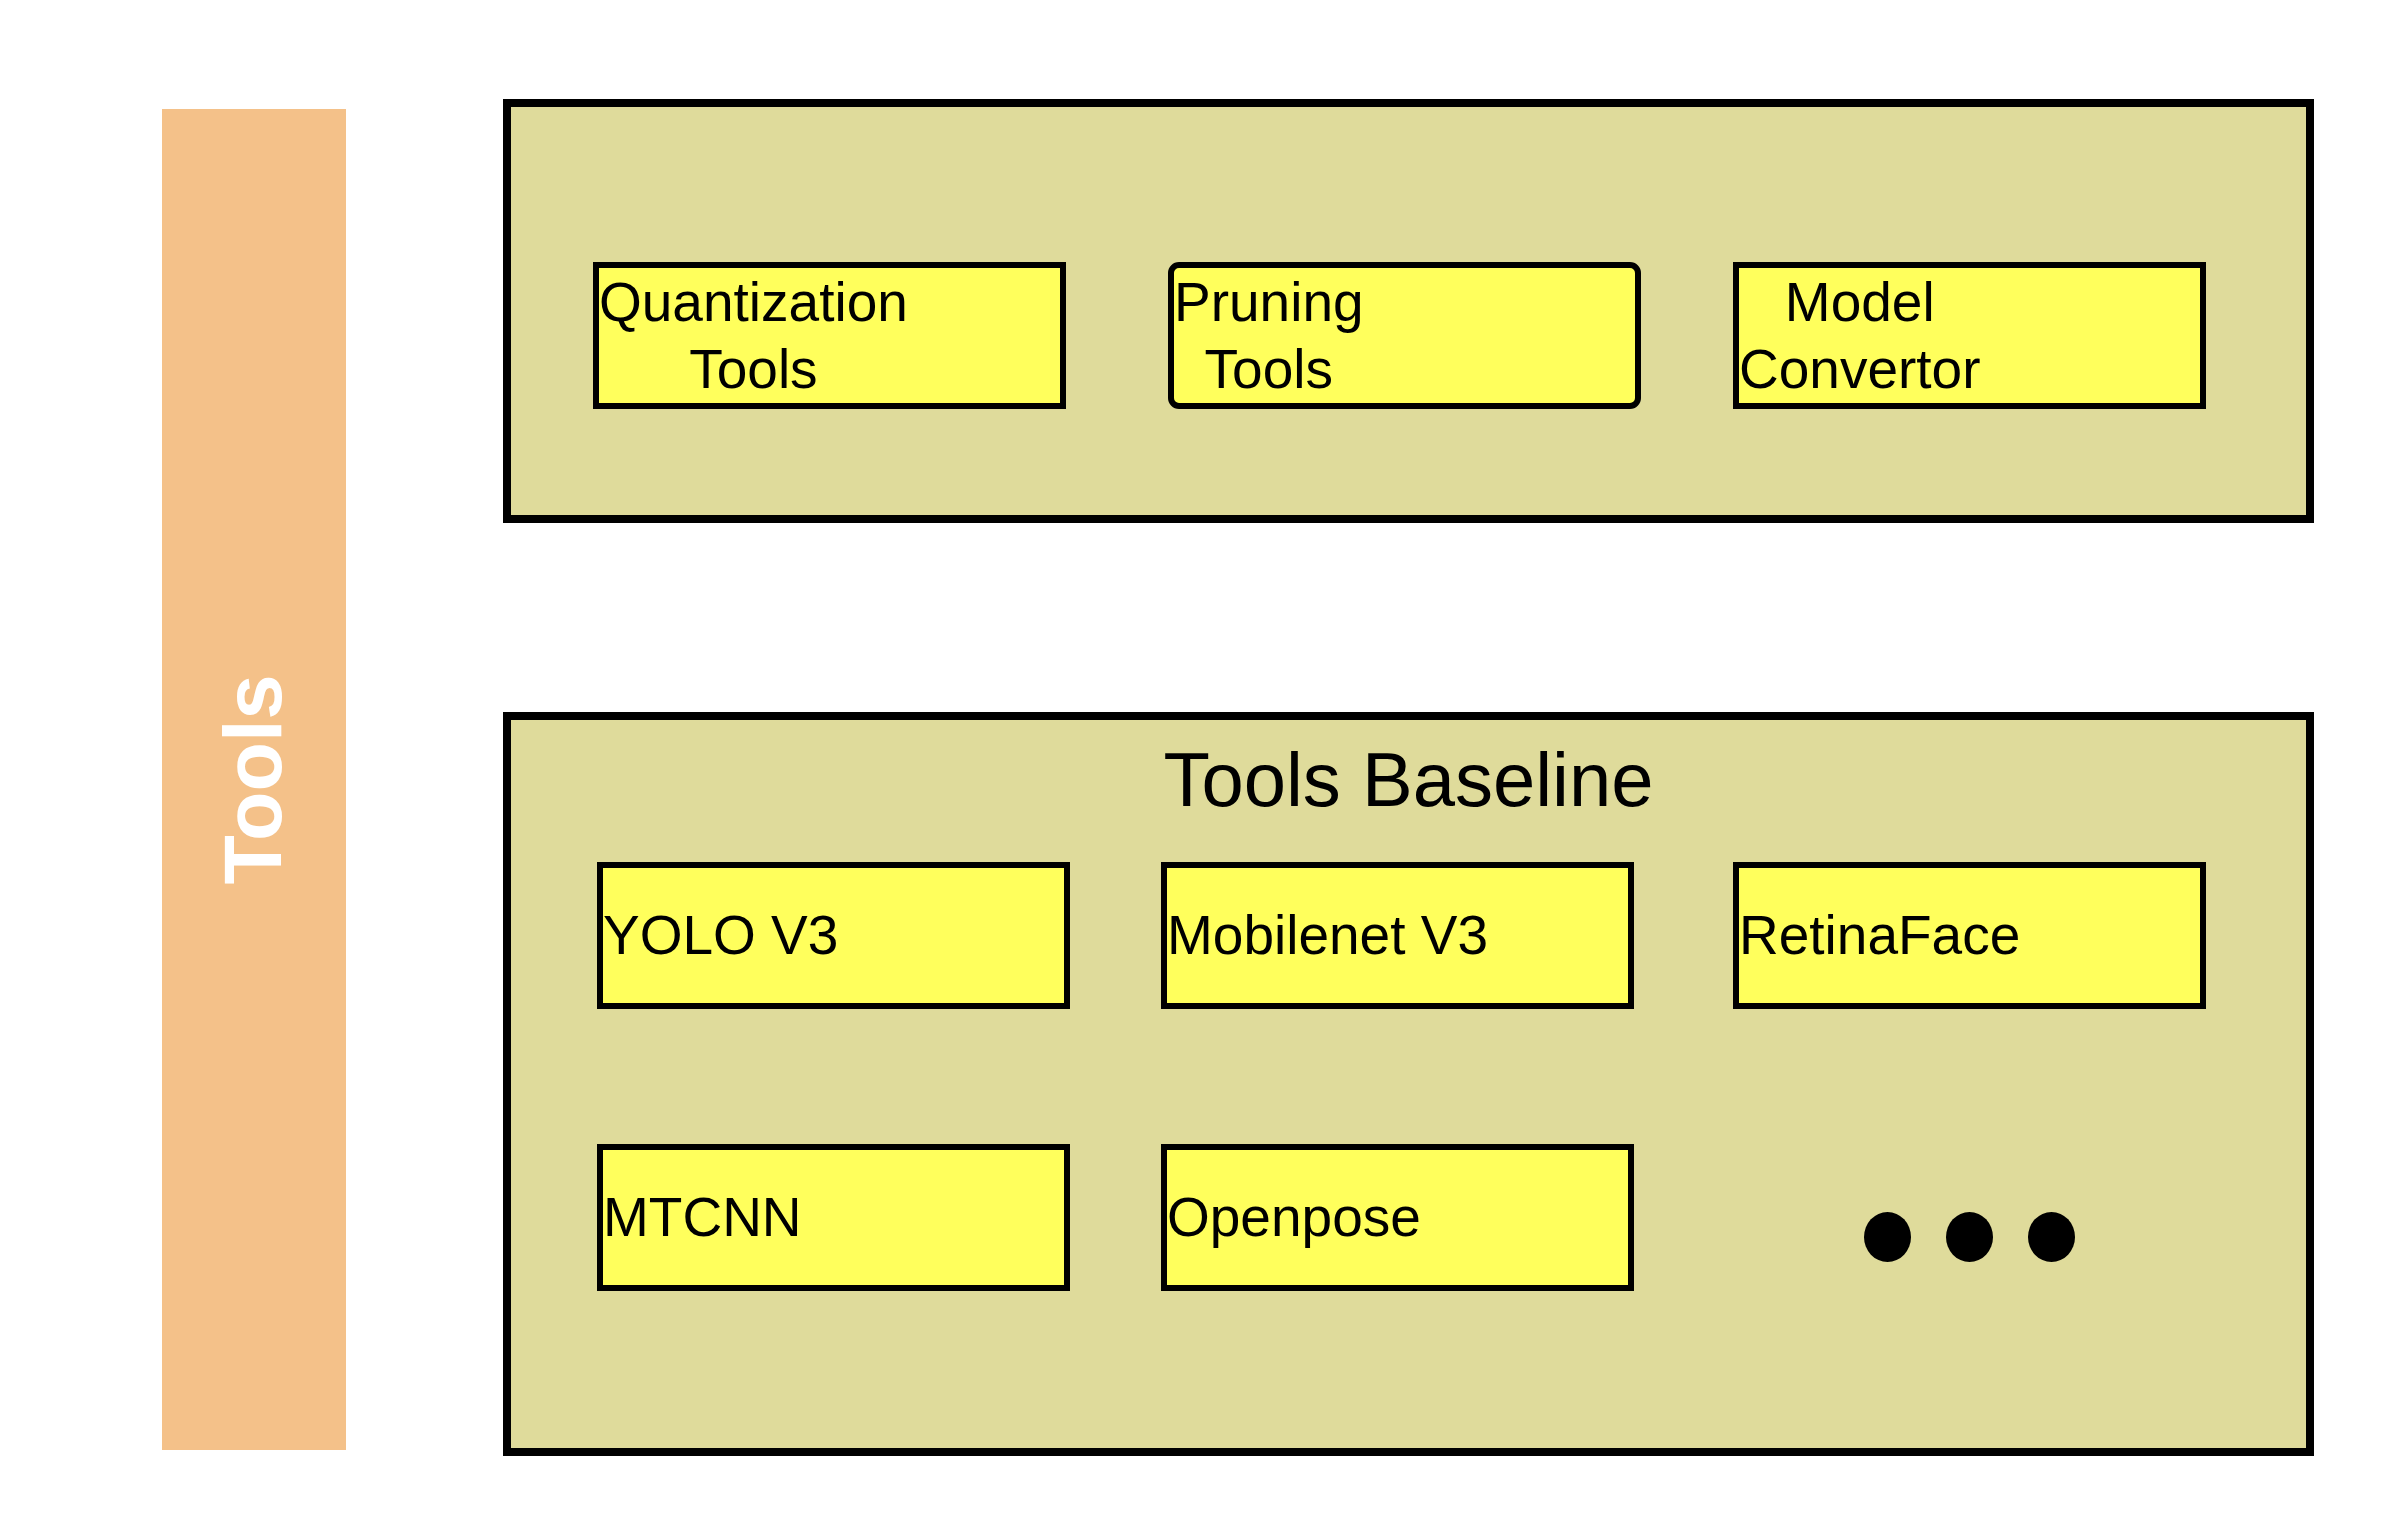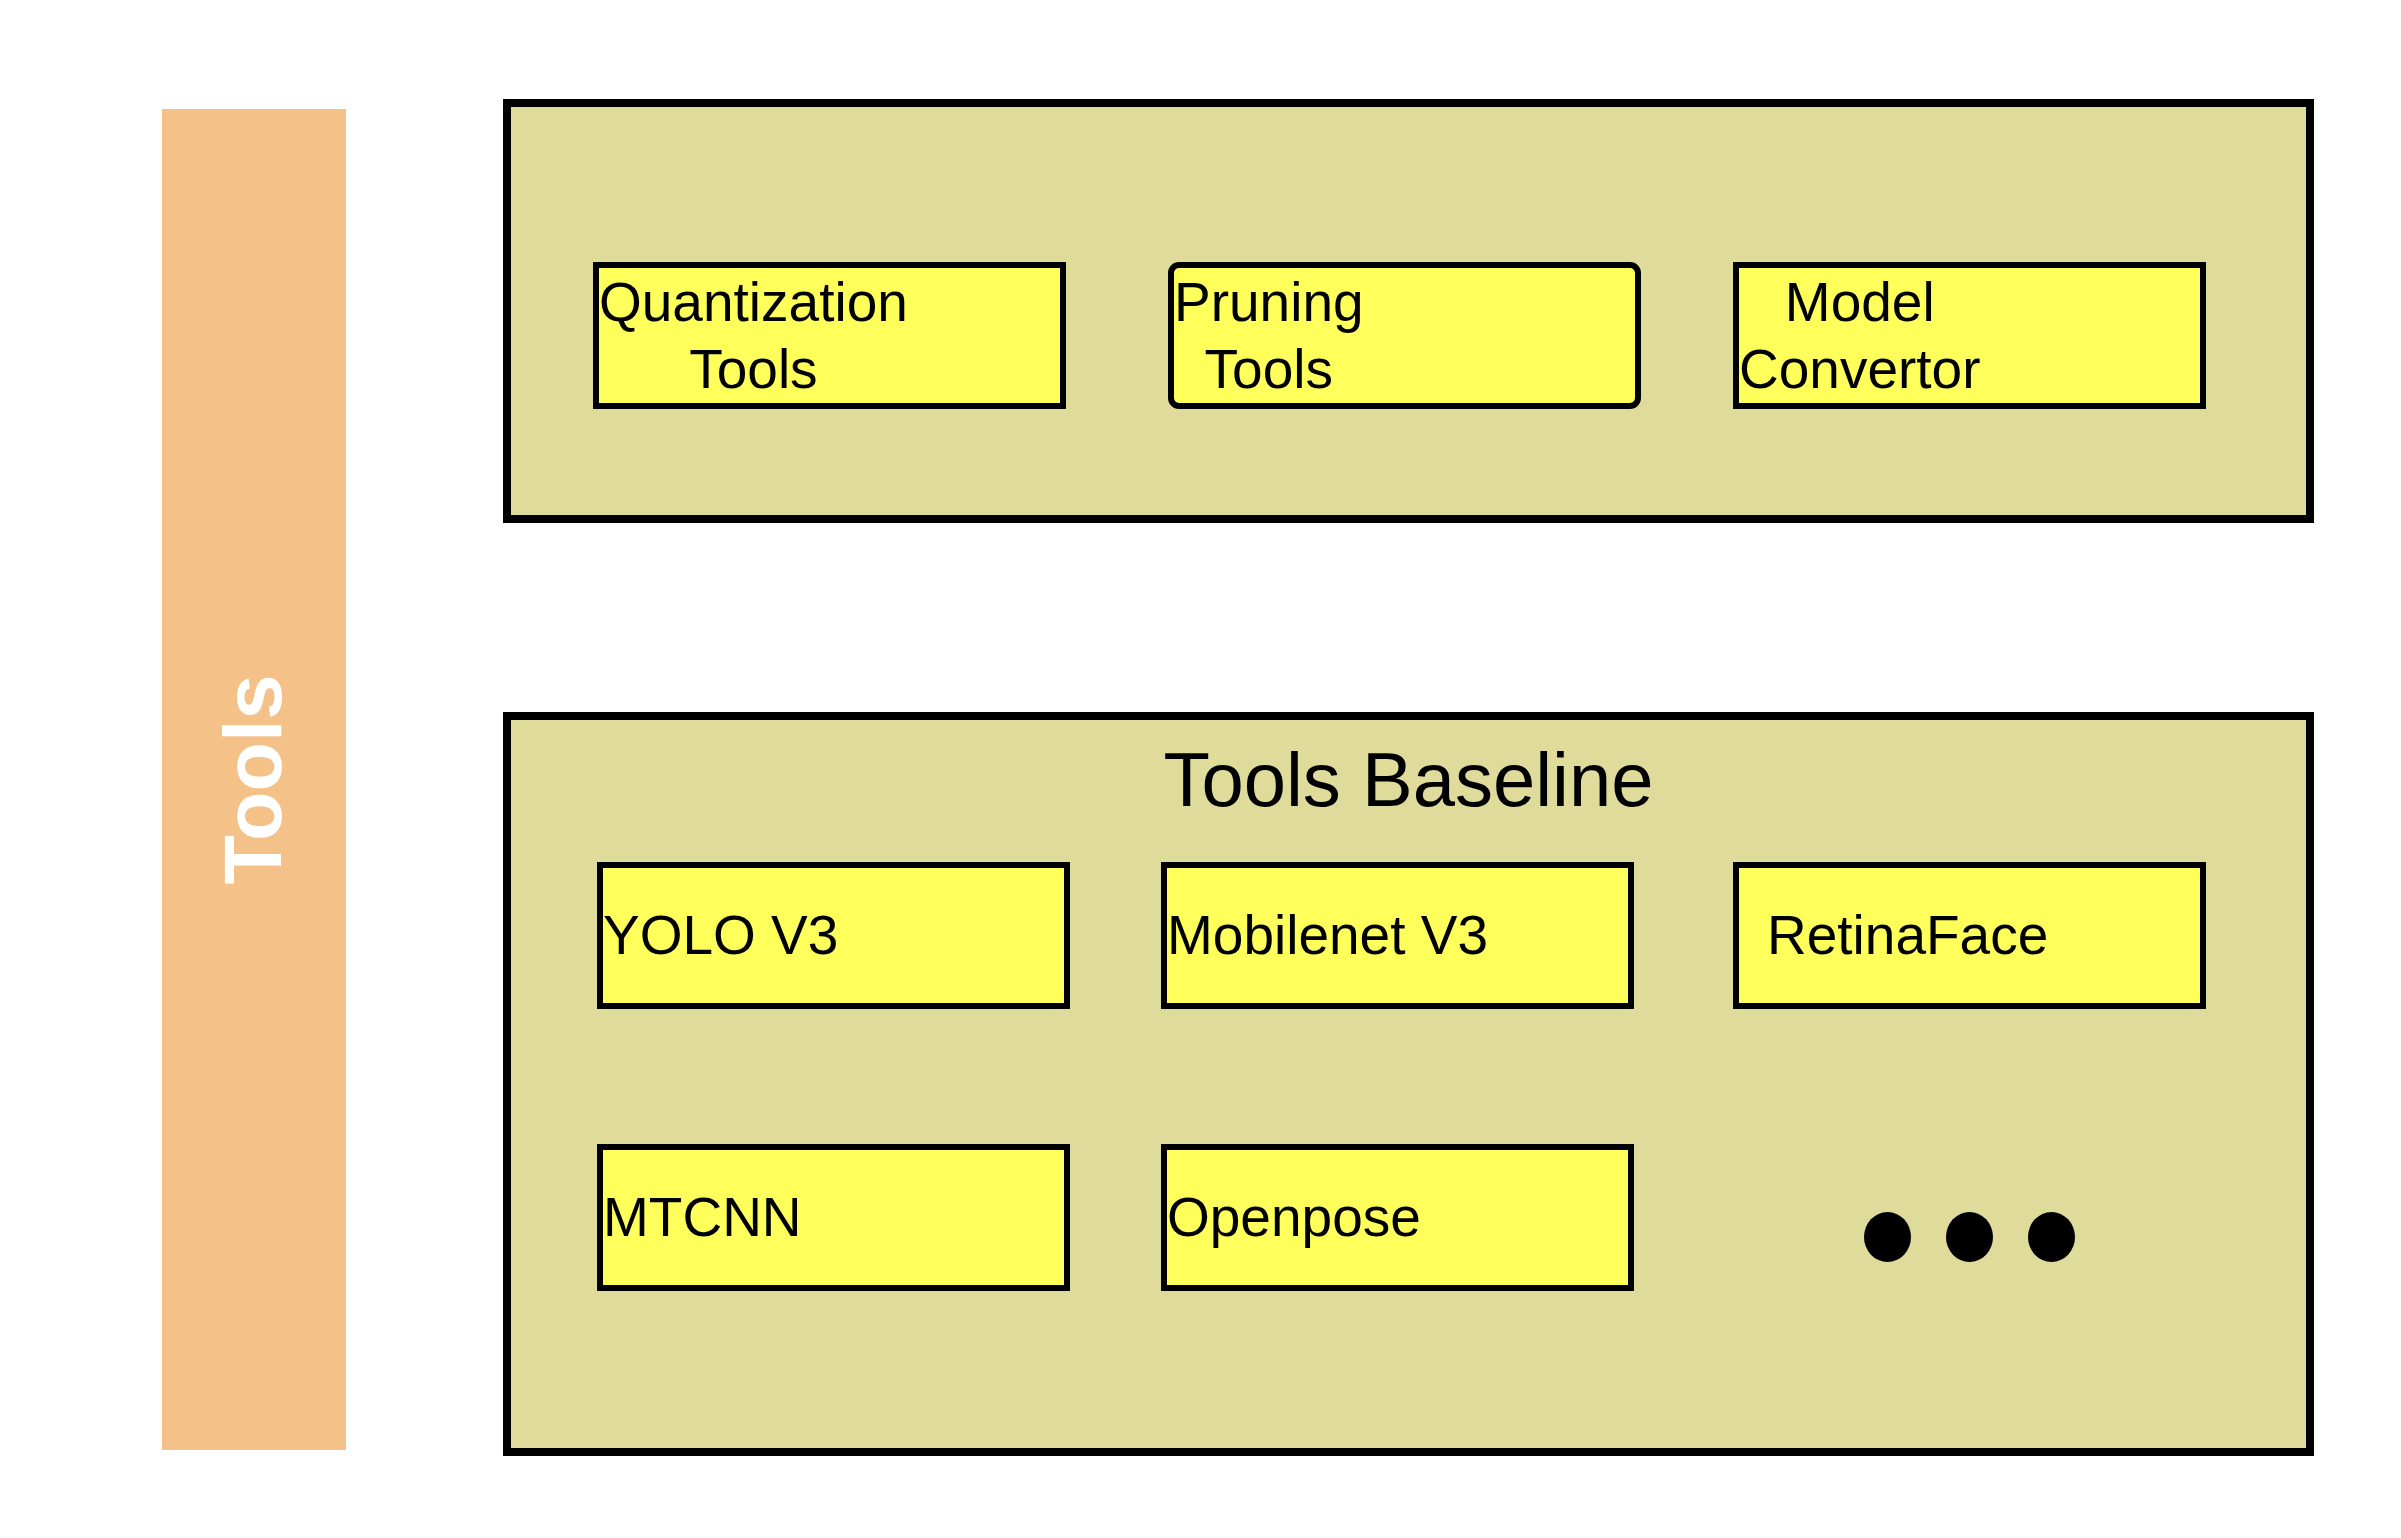--- a/index.html
+++ b/index.html
@@ -66,21 +66,21 @@
   }
 
   
   #box-quantization { left: 82px;   top: 155px; }
   #box-pruning      { left: 657px;  top: 155px; border-radius: 11px; }
   #box-convertor    { left: 1222px; top: 155px; }
 
   
   #box-yolo       { left: 86px;   top: 142px; }
   #box-mobilenet  { left: 650px;  top: 142px; }
-  #box-retinaface { left: 1222px; top: 142px; padding-left: 28px; }
+  #box-retinaface { left: 1222px; top: 142px; }
   #box-mtcnn      { left: 86px;   top: 424px; }
   #box-openpose   { left: 650px;  top: 424px; }
 
   
   .dots {
     position: absolute;
     left: 1222px; top: 424px;
     width: 473px; height: 185px;
     display: flex; align-items: center; justify-content: center;
     gap: 35px;

